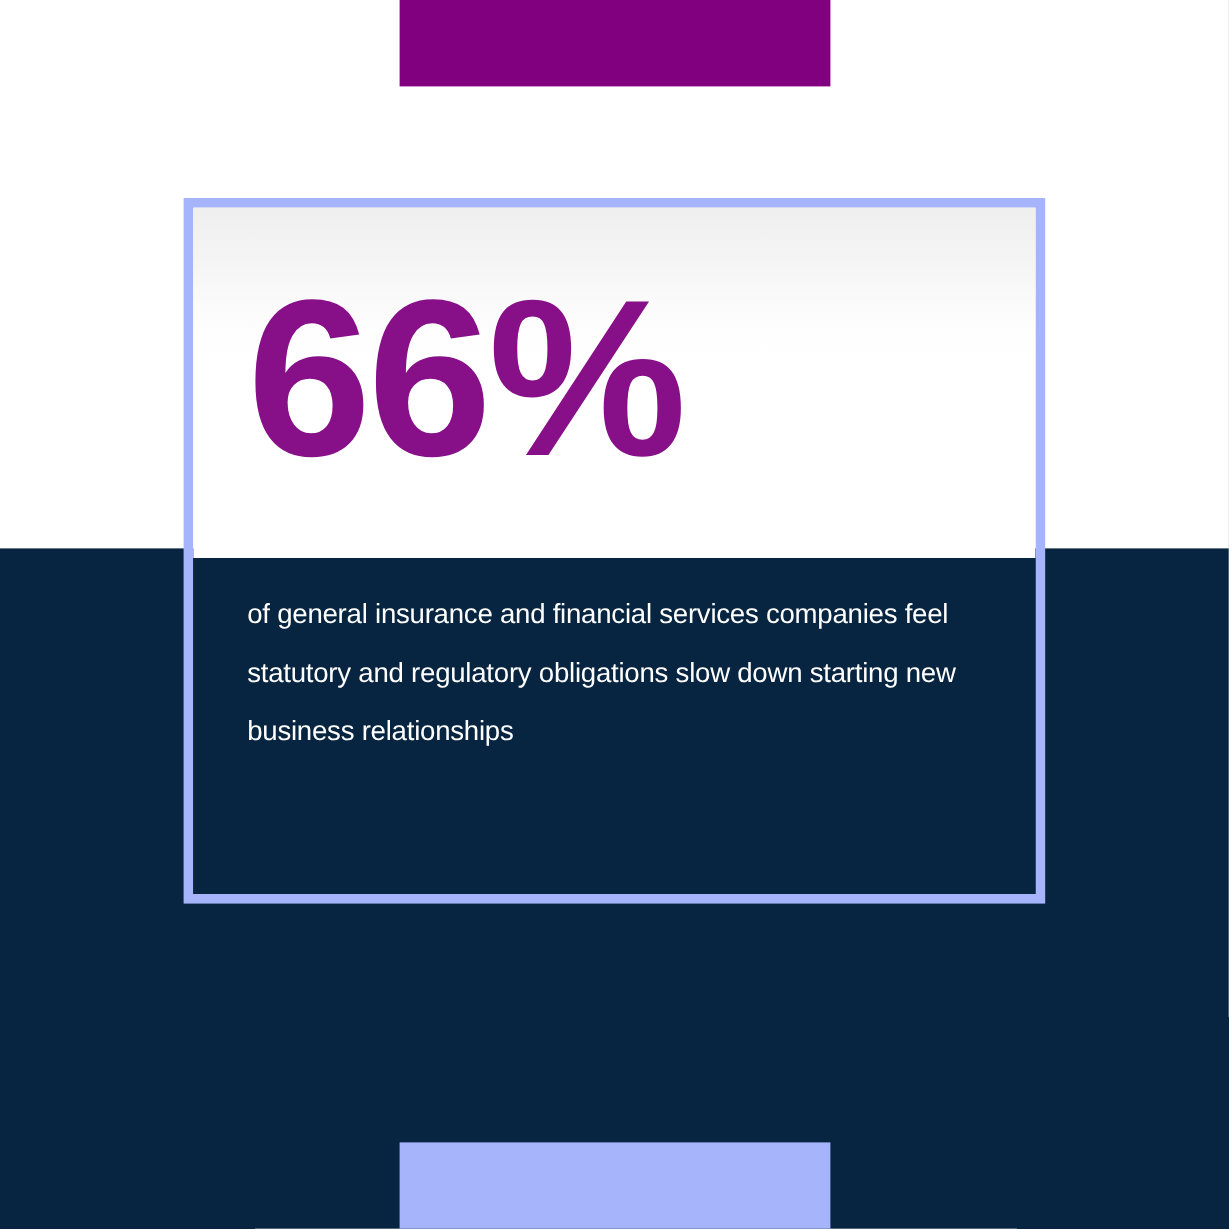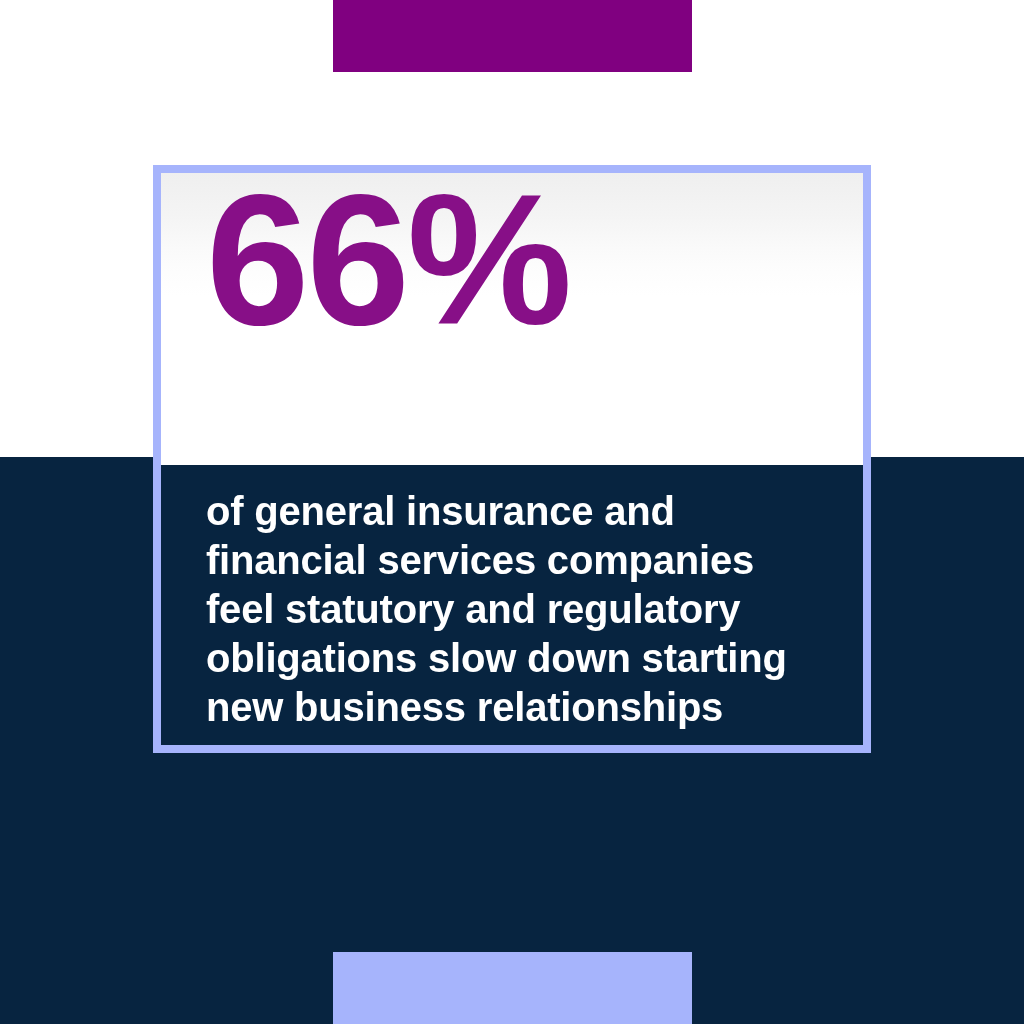--- a/index.html
+++ b/index.html
@@ -71,21 +71,21 @@
     flex: 0 0 292px;
     position: relative;
     background: linear-gradient(to bottom,
                 #efefef 0%,
                 #f4f4f4 14%,
                 #fafafa 26%,
                 #fdfdfd 34%,
                 #ffffff 42%,
                 #ffffff 100%);
     display: flex;
-    align-items: flex-start;
+    align-items: center;
   }
 
   .stat-figure {
     font-size: 186px;
     font-weight: 700;
     color: #870f87;
     letter-spacing: -3px;
     line-height: 1;
     padding-left: 45px;
     margin-top: -6px;
@@ -95,22 +95,22 @@
 
   .stat-card-lower {
     flex: 1 1 auto;
     background: #072440;
     padding: 22px 45px 0 45px;
     box-sizing: border-box;
   }
 
   .stat-description {
     color: #ffffff;
-    font-size: 40px;
-    font-weight: 700;
+    font-size: 23px;
+    font-weight: 400;
     line-height: 49px;
     letter-spacing: -0.2px;
     margin: 0;
     max-width: 600px;
   }
 </style>
 </head>
 <body>
 
 <div class="page-bg-top"></div>

